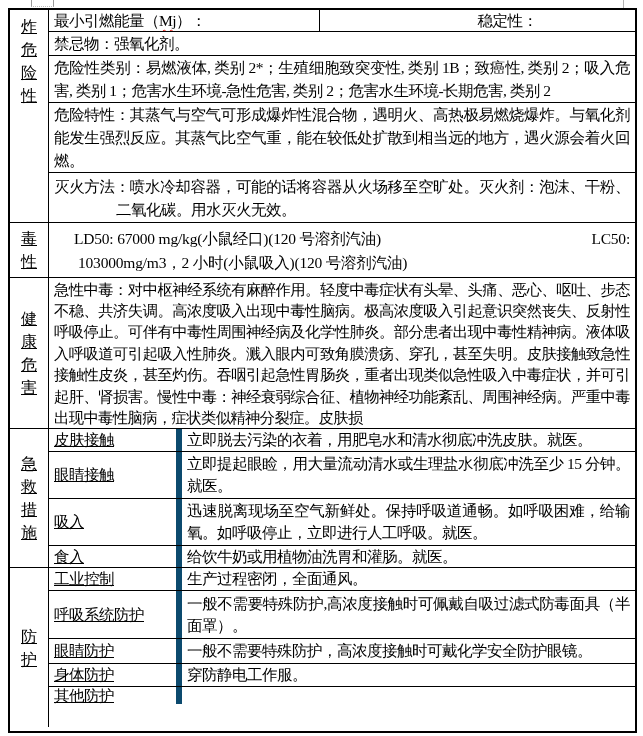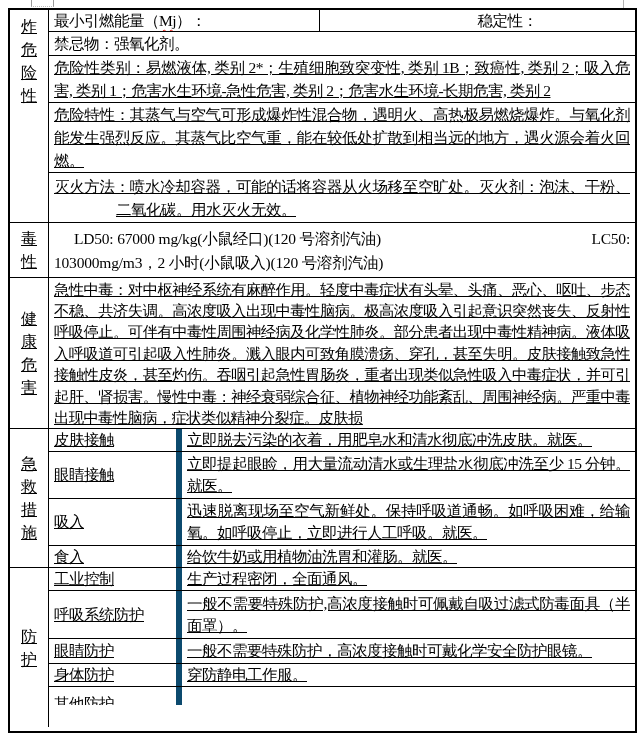--- a/index.html
+++ b/index.html
@@ -23,36 +23,36 @@
     display:flex;flex-direction:column;align-items:center;justify-content:center;text-decoration:underline;}
   .side.top{justify-content:flex-start;padding-top:5px;}
   .vlabel{width:17px;font-size:16px;line-height:23px;word-break:break-all;text-align:center;}
 
   .sbody{flex:1;display:flex;flex-direction:column;min-width:0;}
   .row{display:flex;box-sizing:border-box;overflow:hidden;flex-shrink:0;}
   .row.bb{border-bottom:1px solid #000;}
   .h18{height:18px;flex-direction:column;}.h22{height:22px;}.h23{height:23px;}.h24{height:24px;}.h25{height:25px;}
   .h47{height:47px;}.h48{height:48px;}.h49{height:49px;}.h70{height:70px;}
 
-  .cell{box-sizing:border-box;padding:8px 5px;display:flex;align-items:center;min-width:0;}
+  .cell{box-sizing:border-box;padding:0 5px;display:flex;align-items:center;min-width:0;}
   .cell.grow{flex:1;}
   .cell.split{width:271px;border-right:1px solid #000;flex-shrink:0;}
   .cell.sublabel{width:133px;border-right:6px solid #0c4a6e;flex-shrink:0;text-decoration:underline;}
 
   .txt{font-size:15.5px;letter-spacing:-0.5px;line-height:23px;width:100%;}
-  .just{text-align:justify;text-decoration:underline;}
+  .just{text-align:justify;}
   .hang{padding-left:62px;text-indent:-62px;}
   .aid .txt{line-height:22px;}
 
   .sq{text-decoration:underline;text-decoration-style:wavy;text-decoration-color:#e8150d;
       text-decoration-thickness:1px;text-underline-offset:3px;}
 
   .tox{display:block;padding:3px 5px 0 5px;}
   .tox-l1{display:flex;justify-content:space-between;line-height:25px;font-size:15.5px;letter-spacing:-0.2px;margin-left:20px;}
-  .tox-l2{line-height:24px;font-size:15.5px;letter-spacing:-0.2px;}
+  .tox-l2{line-height:24px;font-size:15.5px;letter-spacing:-0.2px;margin-left:24px;}
 
   .health{padding:3px 5px;}
   .health .txt{font-size:15.3px;letter-spacing:-0.6px;line-height:21.4px;}
 </style>
 </head>
 <body>
 
 <div class="art-tl"></div>
 <div class="art-tr"></div>
 

